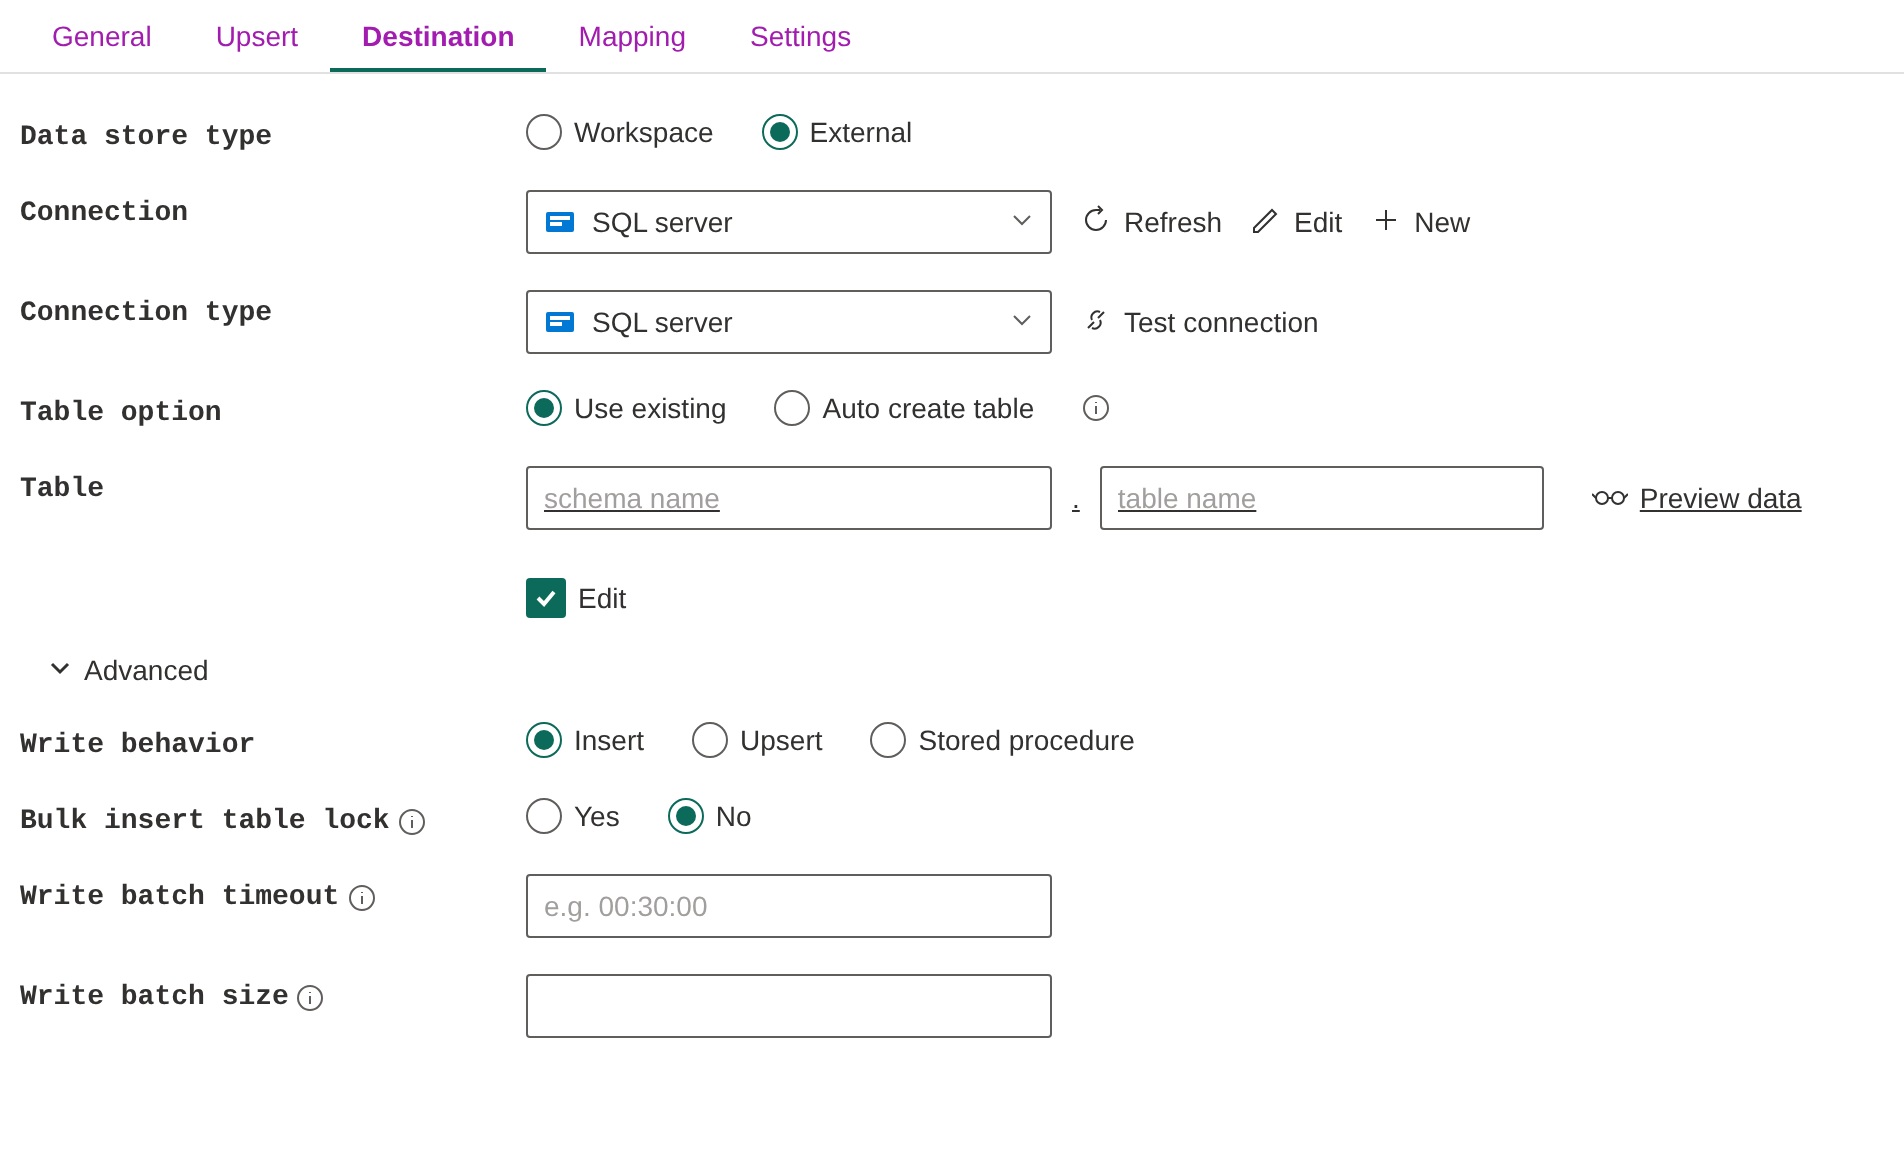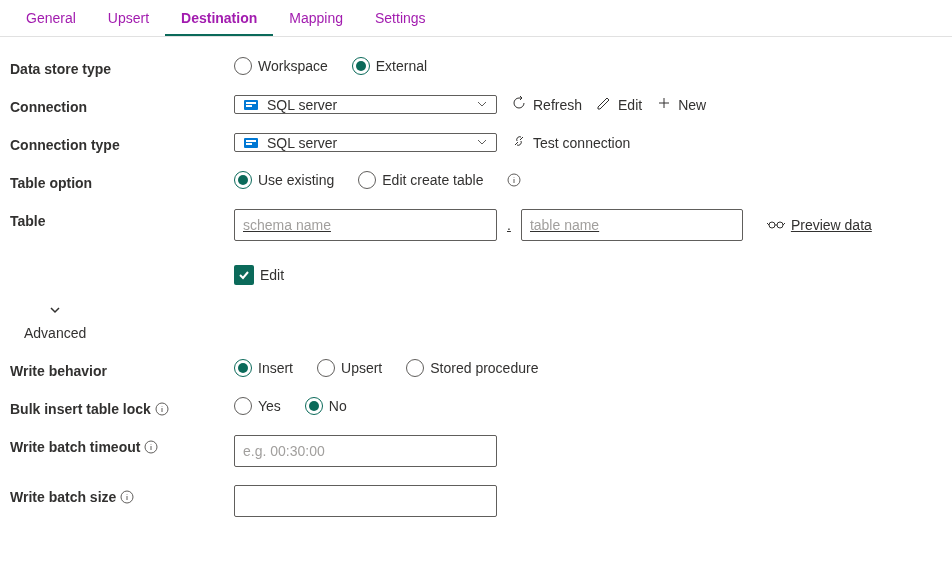--- a/index.html
+++ b/index.html
@@ -6,51 +6,51 @@
     body { font-family: "Segoe UI", sans-serif; font-size: 14px; color: #323130; background: #fff; width: 952px; }
     
     
     .tabs { display: flex; border-bottom: 1px solid #e1e1e1; padding-left: 10px; }
     .tab { padding: 10px 16px 8px 16px; cursor: pointer; color: #a21caf; border-bottom: 2px solid transparent; }
     .tab.active { font-weight: 600; border-bottom: 2px solid #0b6a5a; }
     
     
     .form { padding: 20px 10px 20px 10px; }
     .row { display: flex; align-items: flex-start; margin-bottom: 18px; }
-    .label-col { width: 224px; padding-top: 4px; font-weight: 600; display: flex; align-items: center; gap: 4px; }
+    .label-col { width: 253px; padding-top: 4px; font-weight: 600; display: flex; align-items: center; gap: 4px; font-family: Liberation Mono, monospace; }
     .value-col { flex: 1; display: flex; align-items: center; gap: 14px; flex-wrap: wrap; }
     
     
     .radio { display: inline-flex; align-items: center; gap: 6px; cursor: pointer; margin-right: 10px; }
     .radio-circle { width: 18px; height: 18px; border: 1px solid #605e5c; border-radius: 50%; display: inline-flex; align-items: center; justify-content: center; }
     .radio.selected .radio-circle { border-color: #0b6a5a; }
     .radio.selected .radio-dot { width: 10px; height: 10px; background: #0b6a5a; border-radius: 50%; }
     
     
-    .select { width: 263px; height: 19px; border: 1px solid #605e5c; border-radius: 2px; display: flex; align-items: center; padding: 0 8px; gap: 8px; position: relative; cursor: pointer; }
+    .select { width: 263px; height: 32px; border: 1px solid #605e5c; border-radius: 2px; display: flex; align-items: center; padding: 0 8px; gap: 8px; position: relative; cursor: pointer; }
     .select .chev { margin-left: auto; }
     .sql-icon { width:16px; height:16px; display:inline-flex; align-items:center; justify-content:center; }
     
     
     .linkbtn { display: inline-flex; align-items: center; gap: 6px; cursor: pointer; color: #323130; }
     .linkbtn svg { stroke: #323130; }
     
     
     .text-input { height: 32px; border: 1px solid #605e5c; border-radius: 2px; padding: 0 8px; font-family: inherit; font-size: 14px; }
     .text-input::placeholder { color: #a19f9d; }
     .schema-input { width: 263px; }
     .table-input { width: 222px; }
     .dot-sep { color: #323130; }
     
     
     .checkbox { display: inline-flex; align-items: center; gap: 6px; cursor: pointer; }
     .checkbox-box { width: 20px; height: 20px; background: #0b6a5a; border-radius: 2px; display: inline-flex; align-items: center; justify-content: center; }
     
     
-    .advanced-toggle { display: inline-flex; align-items: center; gap: 6px; cursor: pointer; margin-bottom: 18px; padding-left: 14px; flex-direction: column; }
+    .advanced-toggle { display: inline-flex; align-items: center; gap: 6px; cursor: pointer; margin-bottom: 18px; padding-left: 14px; }
     
     
     .info-icon { width: 14px; height: 14px; display: inline-flex; align-items: center; justify-content: center; cursor:help; }
     
     
     .textarea { width: 263px; height: 60px; border: 1px solid #605e5c; border-radius: 2px; padding: 6px 8px; font-family: inherit; font-size: 14px; resize: both; }
     
     .preview-link { display: inline-flex; align-items: flex-start; gap: 6px; cursor: pointer; margin-left: 14px; }
   </style>
 </head>
@@ -168,21 +168,21 @@
       <span class="radio selected">
         <span class="radio-circle">
             <span class="radio-dot"></span>
           </span>
         <span>Use existing</span>
       </span>
       <span class="radio">
         <span class="radio-circle">
             <span class="radio-dot"></span>
           </span>
-        <span>Edit create table</span>
+        <span>Auto create table</span>
       </span>
       <span class="info-icon">
         <svg width="14" height="14" viewBox="0 0 14 14" fill="none">
             <circle cx="7" cy="7" r="6" stroke="#605e5c"></circle>
             <path d="M7 6 L7 10 M7 4 L7 4.5" stroke="#605e5c"></path>
           </svg>
       </span>
     </div>
   </div>
 

